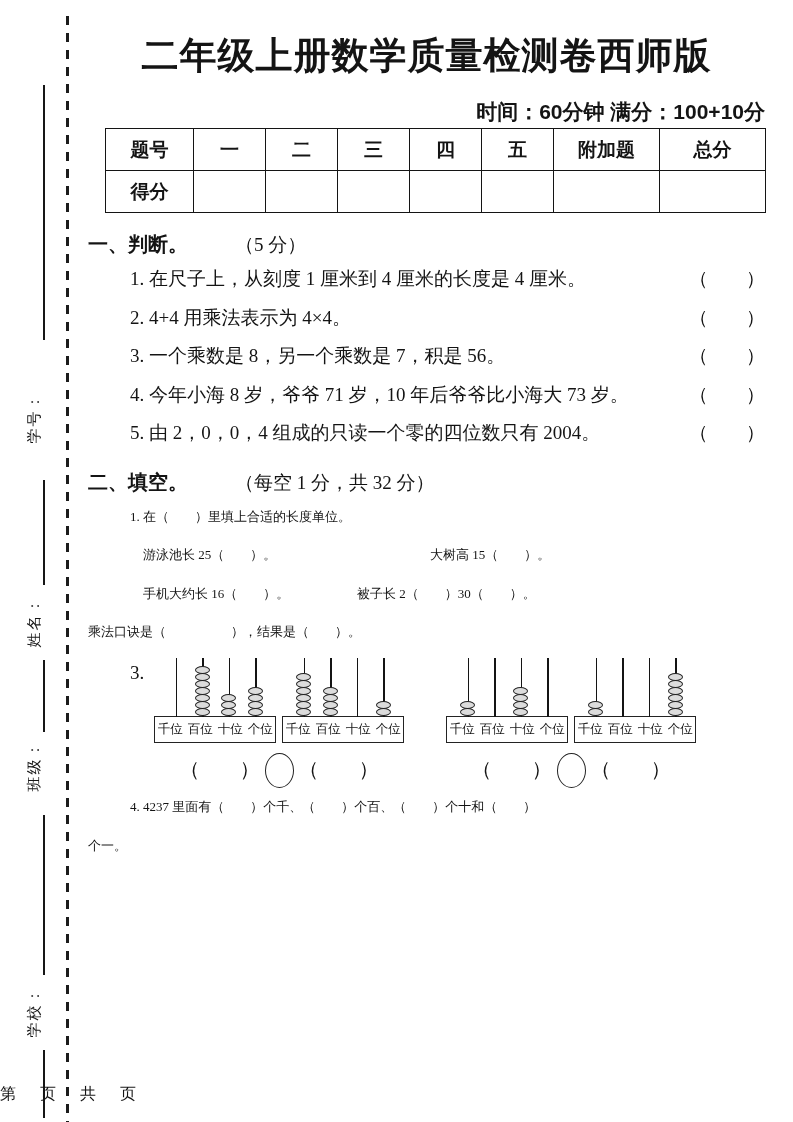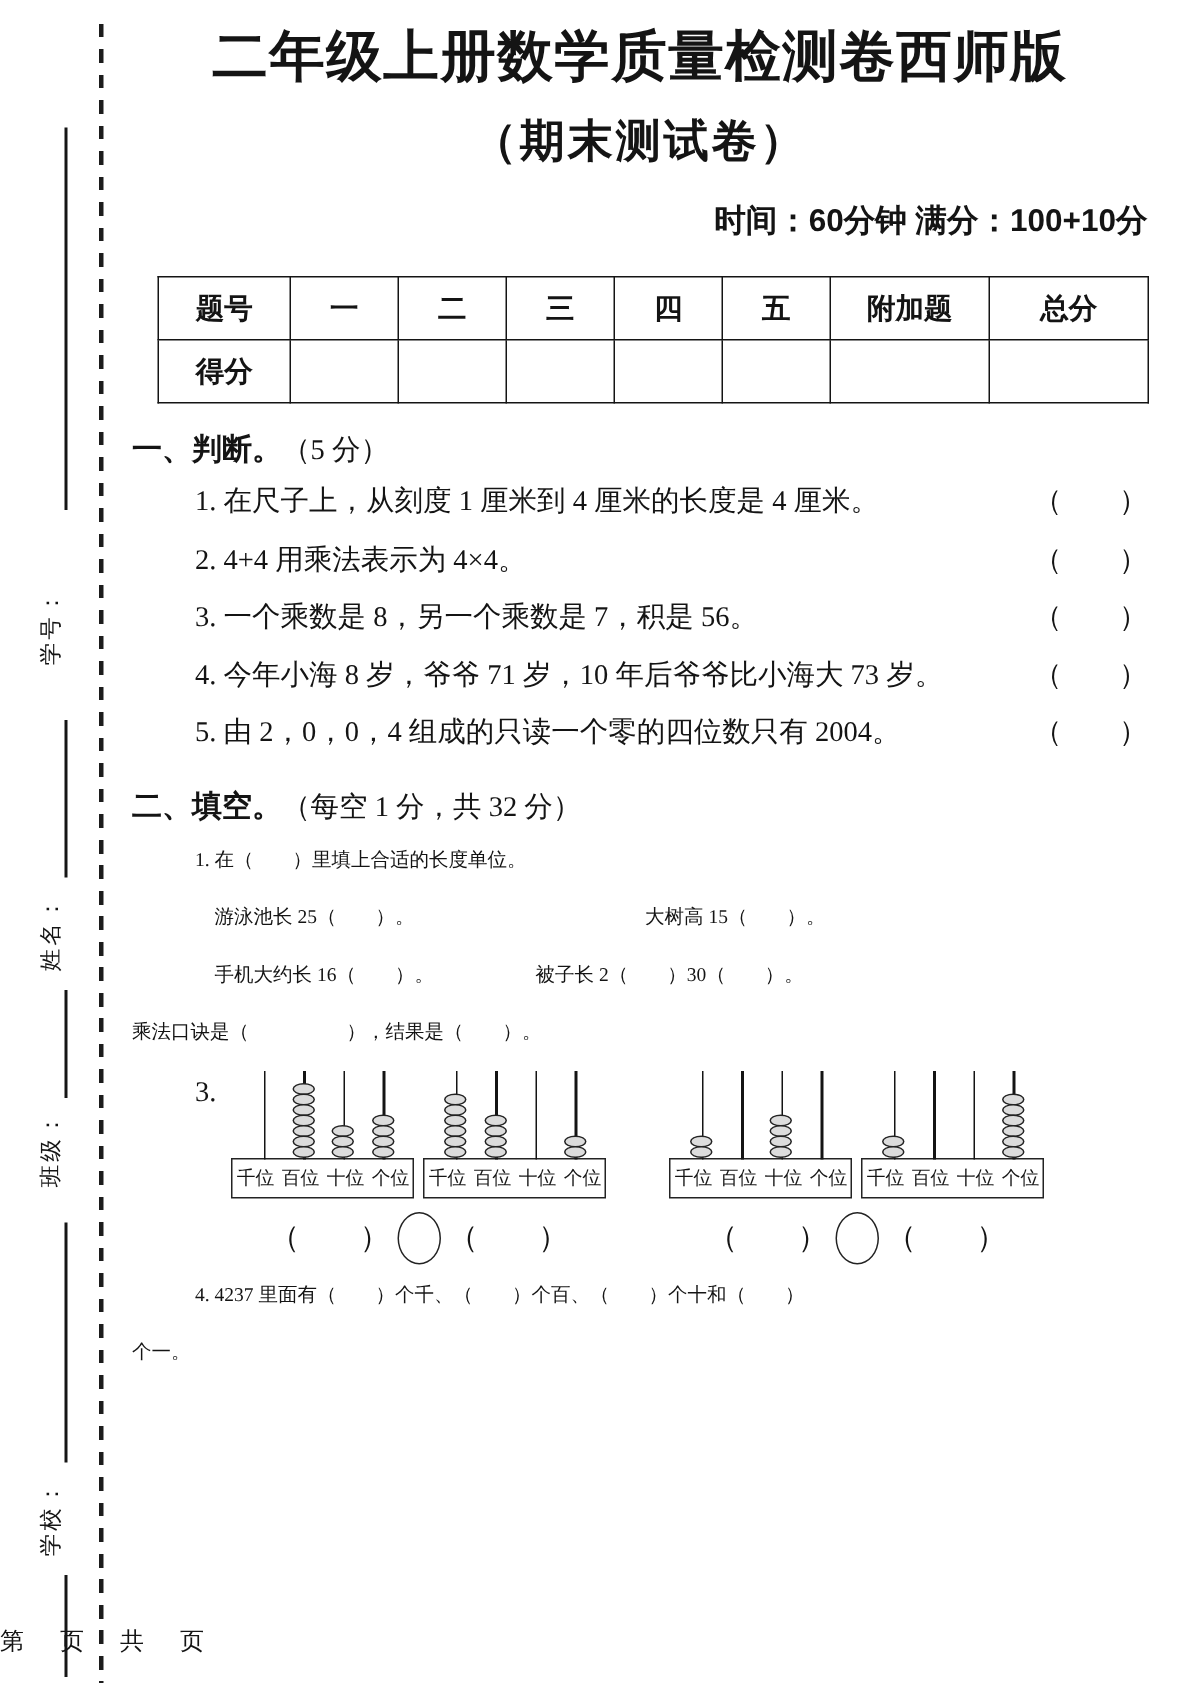--- a/index.html
+++ b/index.html
@@ -16,43 +16,43 @@
   
   .m-line { position:absolute; left:43px; width:1.5px; background:#161616; }
   .m-label {
     position:absolute; left:34px; white-space:nowrap;
     transform:translate(-50%,-50%) rotate(-90deg);
     font-size:15px; letter-spacing:2px; font-family:"Liberation Serif", serif;
   }
   
   .content { position:relative; margin:0 28px 0 88px; }
   h1.title {
-    margin-top:14px; text-align:center; font-size:37px; line-height:48px;
+    margin-top:32px; text-align:center; font-size:37px; line-height:48px;
     font-weight:700; font-family:"Liberation Sans", sans-serif; letter-spacing:1px;
   }
   h2.subtitle {
     margin-top:12px; text-align:center; font-size:30px; line-height:42px;
     font-weight:700; font-family:"Liberation Sans", sans-serif; letter-spacing:2px;
   }
   .meta {
     margin-top:20px; text-align:right; font-size:21px; line-height:24px;
     font-weight:600; font-family:"Liberation Sans", sans-serif;
   }
   
-  table.score { margin-top:24px; width:660px; margin-left:17px; border-collapse:collapse; table-layout:fixed; }
+  table.score { margin-top:4px; width:660px; margin-left:17px; border-collapse:collapse; table-layout:fixed; }
   table.score td {
     border:1.6px solid #141414; height:42px; text-align:center; vertical-align:middle;
     font-size:19px; font-family:"Liberation Sans", sans-serif;
   }
   table.score tr.head td { font-weight:700; }
   table.score td.rowlab { font-weight:700; }
   
   .sec-head { margin-top:16px; font-size:20px; line-height:30px; }
   .sec-head b { font-family:"Liberation Sans", sans-serif; font-weight:700; }
-  .sec-head span.pts { font-weight:400; font-size:19px; }
+  .sec-head span.pts { font-weight:400; font-size:19px;margin-left:47px; }
   .q-row {
     display:flex; justify-content:space-between; align-items:baseline;
     padding-left:42px; font-size:19px; line-height:38.5px;
   }
   .q-row .ans { margin-left:10px; white-space:nowrap; }
   .q-line { font-size:13px; line-height:38.5px; }
   .pl1 { padding-left:42px; }
   .pl2 { padding-left:55px; }
   .rel { position:relative; }
   .abs { position:absolute; top:0; }
@@ -99,21 +99,20 @@
   <div class="m-label" style="top:622px">姓名：</div>
   <div class="m-line" style="top:660px;height:72px"></div>
   <div class="m-label" style="top:766px">班级：</div>
   <div class="m-line" style="top:815px;height:160px"></div>
   <div class="m-label" style="top:1012px">学校：</div>
   <div class="m-line" style="top:1050px;height:68px"></div>
 
   <div class="content">
 
     <h1 class="title">二年级上册数学质量检测卷西师版</h1>
-    <h2 class="subtitle">（期末测试卷）</h2>
     <div class="meta">时间：60分钟  满分：100+10分</div>
 
     <table class="score">
       <colgroup>
         <col style="width:88px">
           <col style="width:72px">
           <col style="width:72px">
           <col style="width:72px">
         <col style="width:72px">
           <col style="width:72px">

